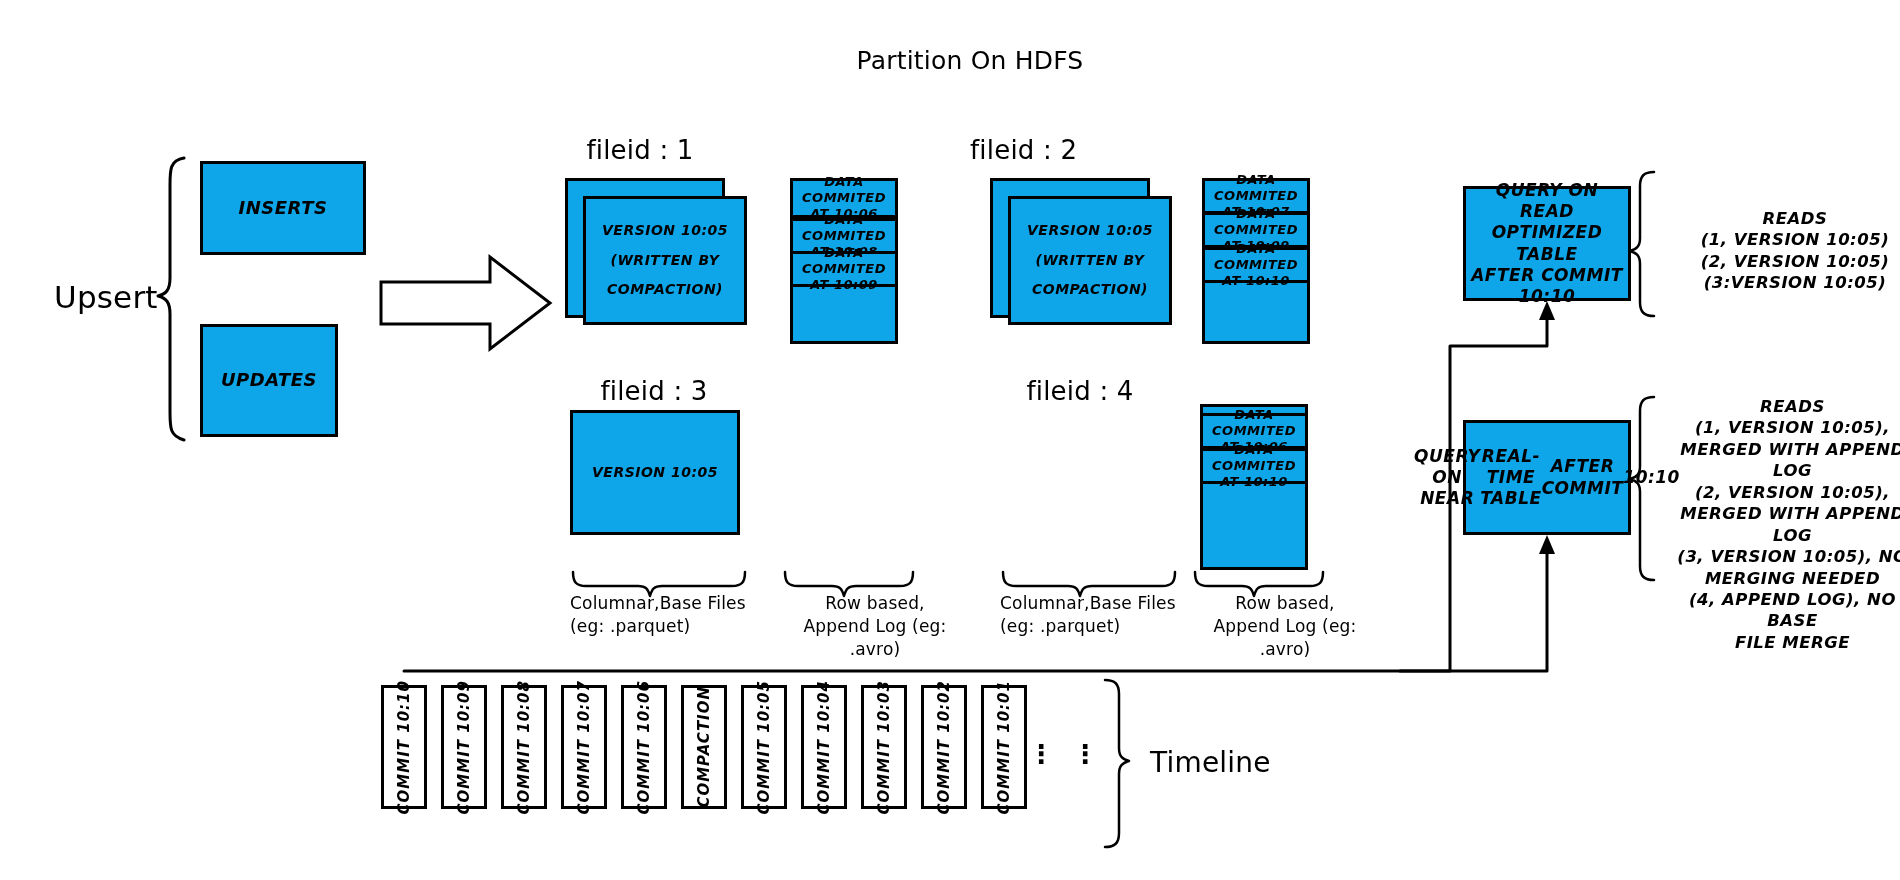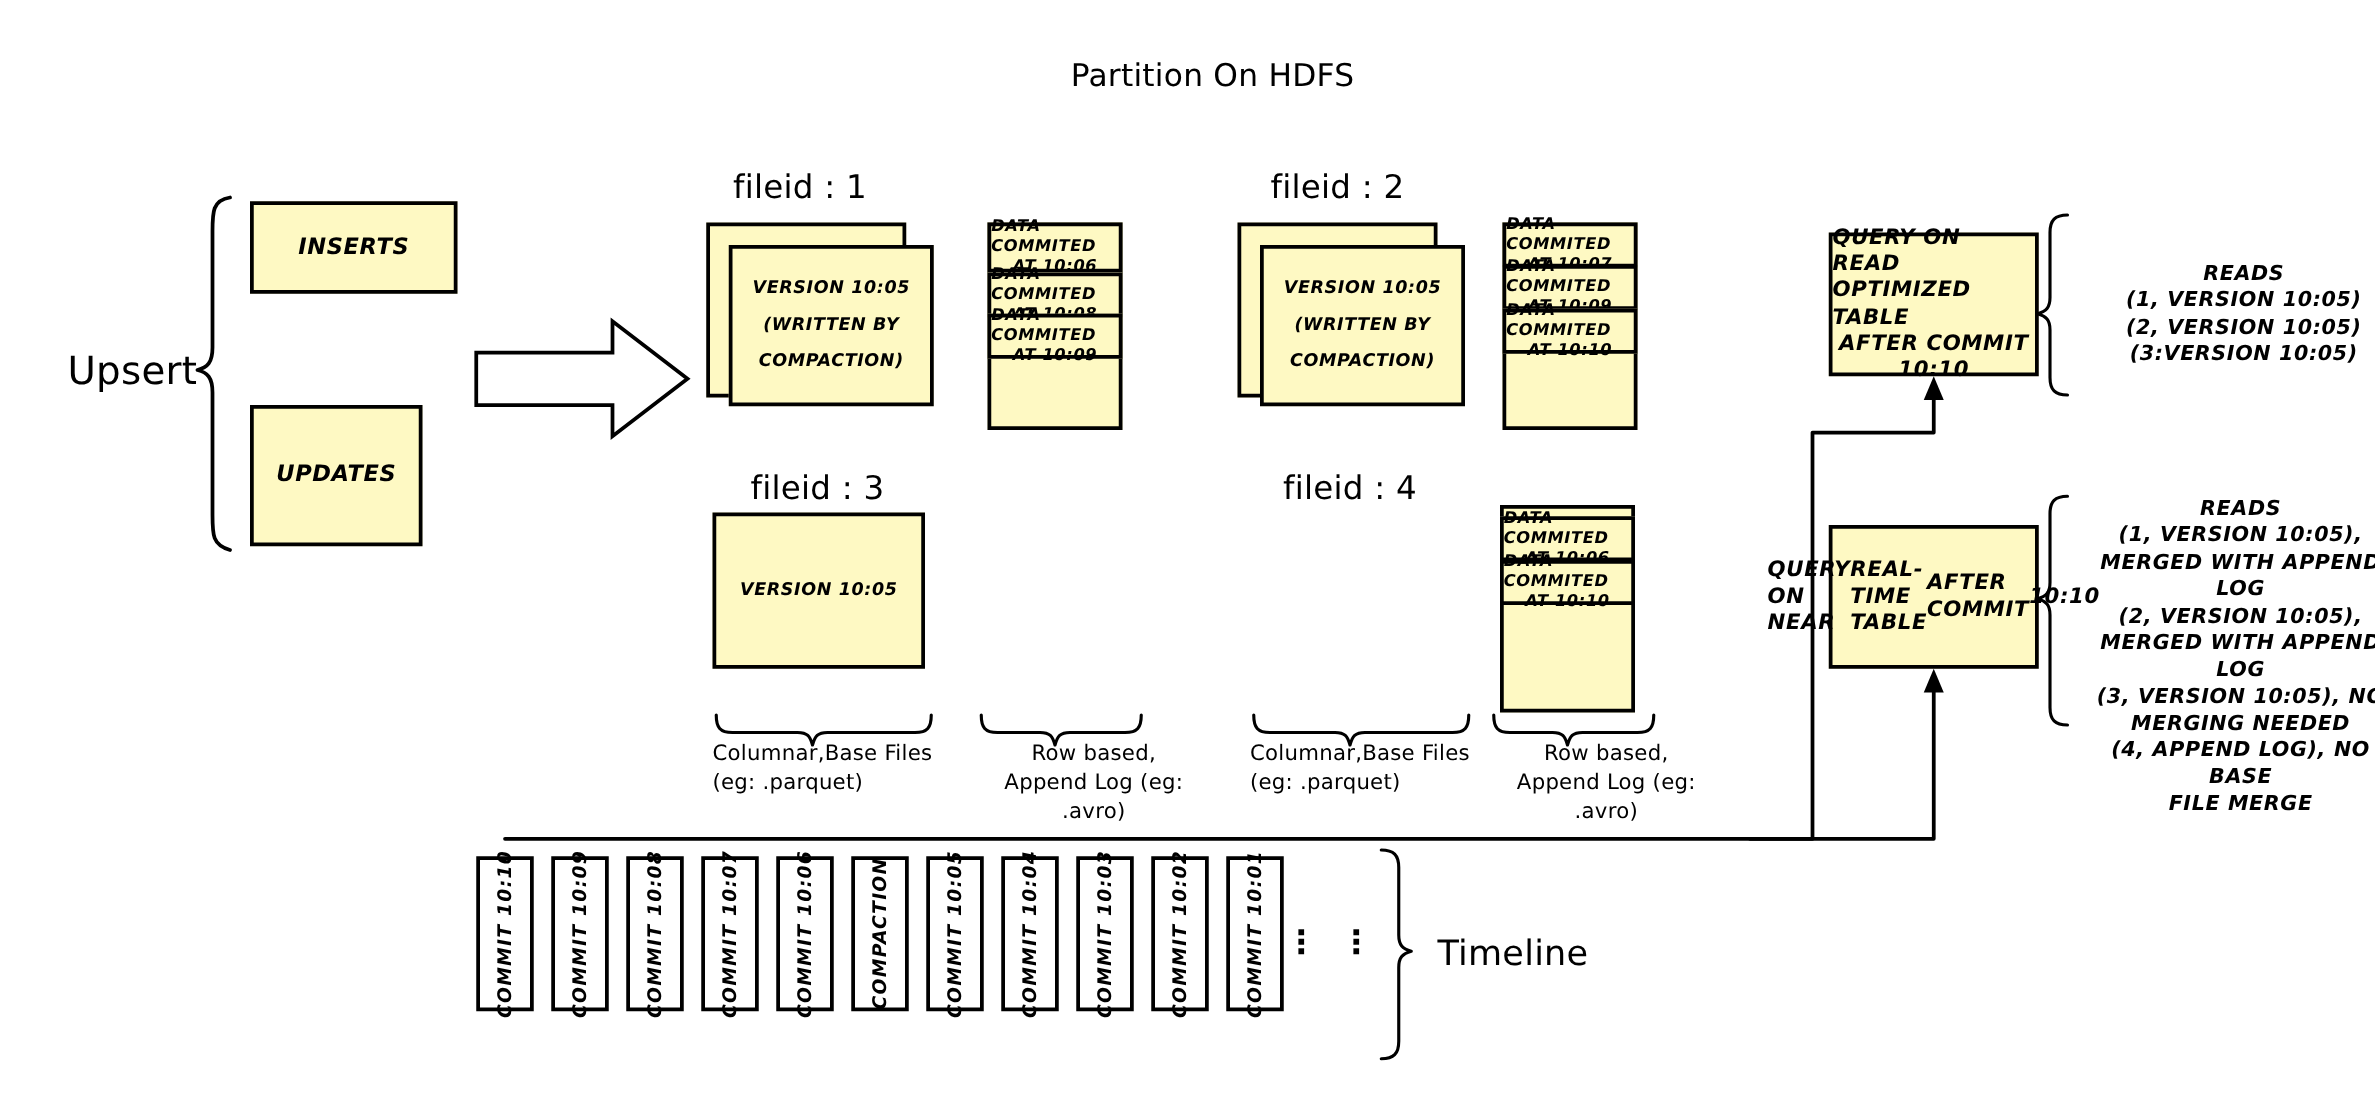--- a/index.html
+++ b/index.html
@@ -2,22 +2,22 @@
 <html><head>
 <meta charset="utf-8">
 <style>
   html,body{margin:0;padding:0;background:#ffffff;}
   body{width:1900px;height:880px;overflow:hidden;
        font-family:"DejaVu Sans", sans-serif;color:#000;}
   #stage{position:relative;width:1900px;height:880px;margin-left:20px;}
 
   
   .abs{position:absolute;}
-  .box{position:absolute;border:3px solid #000;background:#fef9c3;box-sizing:border-box;
-       display:flex;align-items:center;justify-content:center;text-align:left;}
+  .box{position:absolute;border:3px solid #000;background:#0ea5e9;box-sizing:border-box;
+       display:flex;align-items:center;justify-content:center;text-align:center;}
 
   
   .hand-bold{font-family:"DejaVu Sans", sans-serif;font-weight:bold;font-style:italic;
              letter-spacing:.5px;line-height:1.25;}
   
   .hand-thin{font-family:"DejaVu Sans", sans-serif;font-weight:400;letter-spacing:.2px;
              line-height:1.25;}
 
   .title{font-size:25px;}
   .fileid{font-size:26px;}
@@ -49,32 +49,32 @@
 </style>
 </head>
 <body>
 
 <div id="stage">
 
   <div class="abs hand-thin title" style="left:0;top:45px;width:1900px;text-align:center;">Partition On HDFS</div>
 
   <div class="abs hand-thin upsert-label" style="left:34px;top:278px;width:150px;text-align:left;">Upsert</div>
 
-  <div class="box hand-bold big-box-text" style="left:180px;top:161px;width:166px;height:74px;">
+  <div class="box hand-bold big-box-text" style="left:180px;top:161px;width:166px;height:94px;">
     <span>INSERTS</span>
   </div>
 
   <div class="box hand-bold big-box-text" style="left:180px;top:324px;width:138px;height:113px;">
     <span>UPDATES</span>
   </div>
 
   <div class="abs hand-thin commit-arrow-label" style="left:366px;top:285px;width:150px;text-align:center;">Commit 10:10</div>
 
   <div class="abs hand-thin fileid" style="left:520px;top:134px;width:200px;text-align:center;">fileid : 1</div>
-  <div class="abs hand-thin fileid" style="left:950px;top:134px;width:200px;text-align:center;">fileid : 2</div>
+  <div class="abs hand-thin fileid" style="left:950px;top:134px;width:200px;">fileid : 2</div>
   <div class="abs hand-thin fileid" style="left:534px;top:375px;width:200px;text-align:center;">fileid : 3</div>
   <div class="abs hand-thin fileid" style="left:960px;top:375px;width:200px;text-align:center;">fileid : 4</div>
 
   <div class="box" style="left:545px;top:178px;width:160px;height:140px;"></div>
   <div class="box hand-bold ver-text" style="left:563px;top:196px;width:164px;height:129px;flex-direction:column;">
     <span>VERSION 10:05</span>
     <span>(WRITTEN BY</span>
     <span>COMPACTION)</span>
   </div>
 

